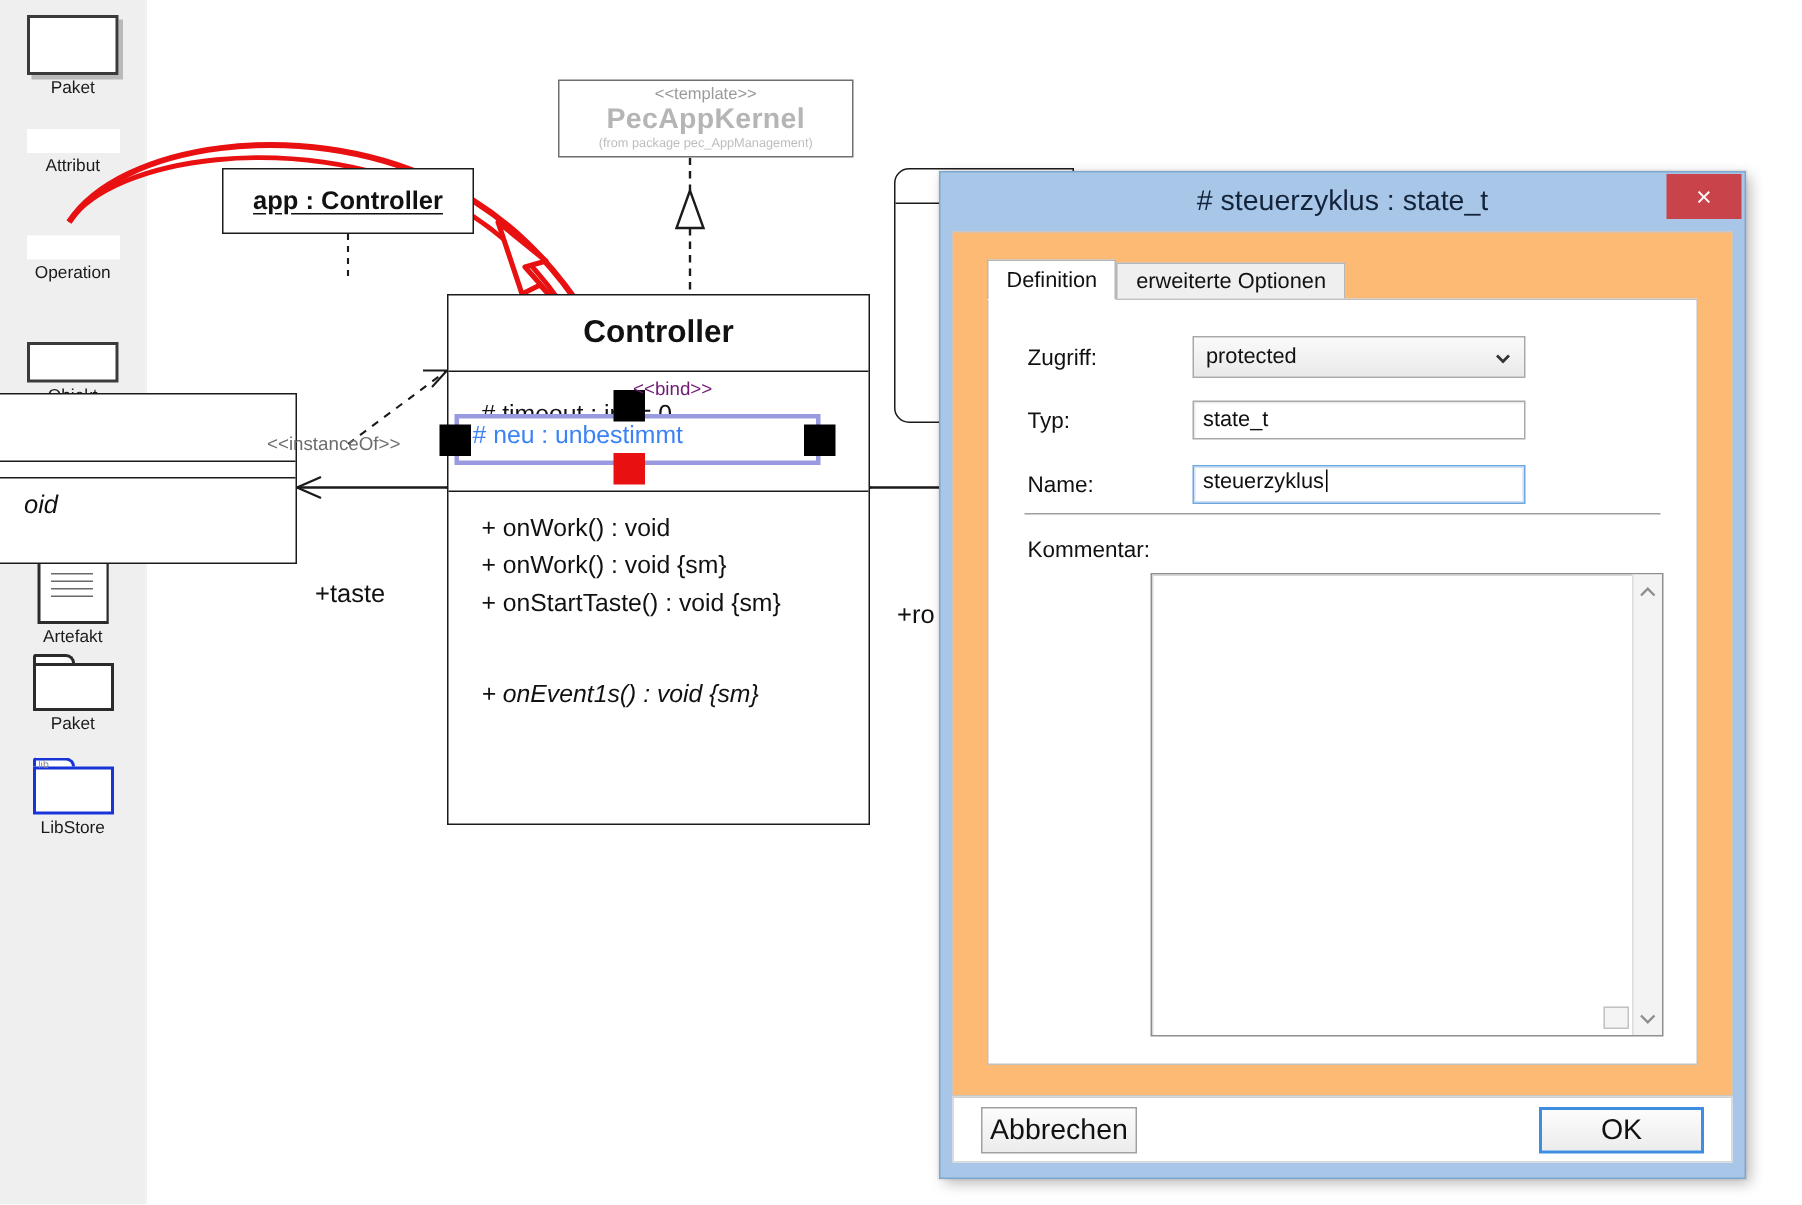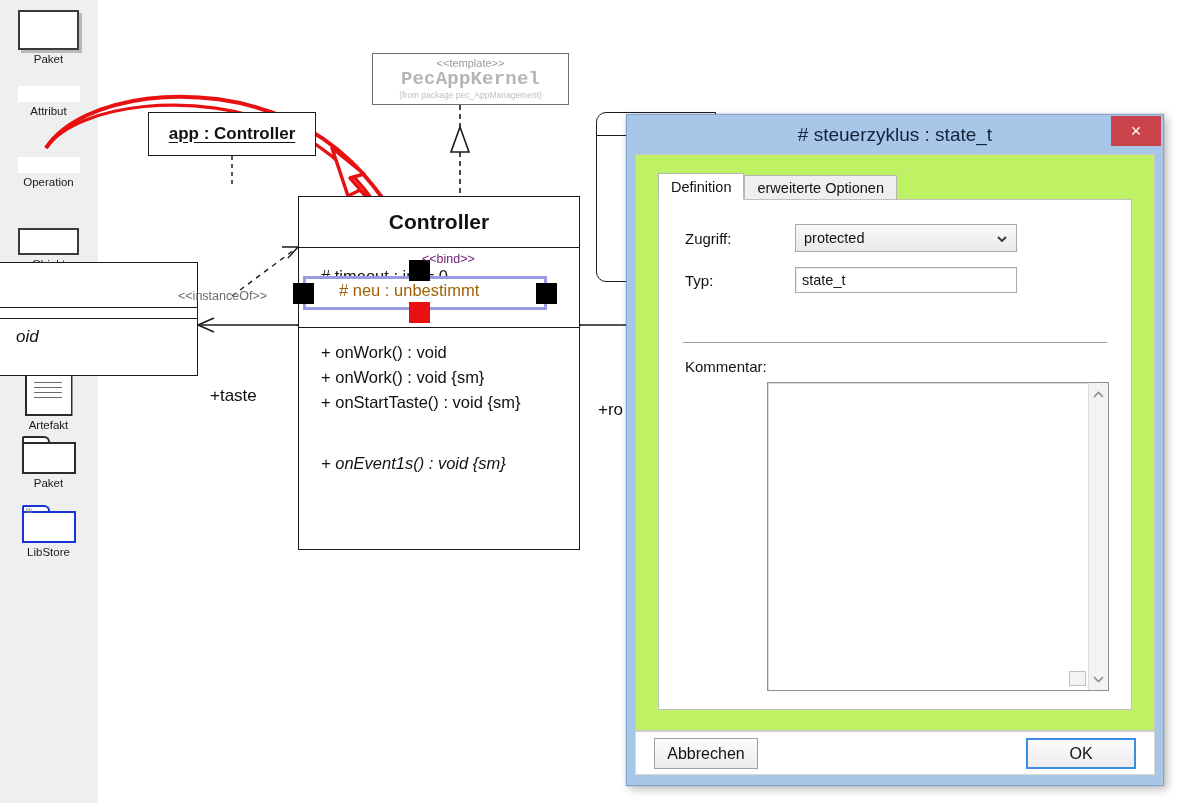--- a/index.html
+++ b/index.html
@@ -75,21 +75,21 @@
 
   .box{position:absolute;background:#fff;border:1.6px solid #1b1b1b;box-sizing:border-box;}
 
   
   #tpl-box{
     left:262px;top:53px;width:197px;height:52px;
     border:1.6px solid #6f6f6f;
     display:flex;flex-direction:column;align-items:center;justify-content:center;
   }
   #tpl-stereo{font-size:11px;color:#9a9a9a;line-height:12px;}
-  #tpl-name{font-size:19px;font-weight:bold;color:#b5b5b5;line-height:21px;letter-spacing:.2px;font-family:Liberation Mono, monospace;}
+  #tpl-name{font-size:19px;font-weight:bold;color:#b5b5b5;line-height:21px;letter-spacing:.2px;}
   #tpl-pkg{font-size:8.5px;color:#bdbdbd;line-height:11px;}
 
   
   #obj-box{
     left:38px;top:112px;width:168px;height:44px;
     display:flex;align-items:center;justify-content:center;
   }
   #obj-label{
     font-size:17px;font-weight:bold;color:#111;text-decoration:underline;
     text-underline-offset:3px;
@@ -113,21 +113,21 @@
   .op-line{font-size:16.5px;color:#111;line-height:25px;white-space:nowrap;}
   .op-line.italic{font-style:italic;margin-top:36px;}
 
   
   #sel-wrap{position:absolute;left:4px;top:28px;width:244px;height:34px;}
   #sel-rect{
     position:absolute;inset:0;border:3px solid #9a9ae0;background:#fff;
     box-sizing:border-box;
   }
   #sel-text{
-    position:absolute;left:12px;top:5px;font-size:16.5px;color:#a16207;white-space:nowrap;margin-left:24px;
+    position:absolute;left:12px;top:5px;font-size:16.5px;color:#3b82f6;white-space:nowrap;
   }
   .handle{position:absolute;width:21px;height:21px;background:#000;}
   .handle.red{background:#e81010;}
 
   
   #left-box{
     left:-118px;top:262px;width:206px;height:114px;
   }
   #left-box .sep{border-top:1.6px solid #1b1b1b;}
   #left-box .s1{height:44px;}
@@ -163,21 +163,21 @@
     height:39px;position:relative;display:flex;align-items:center;justify-content:center;
   }
   .dlg-title{font-size:19px;color:#13233a;font-weight:400;}
   .dlg-close{
     position:absolute;right:2px;top:1px;width:50px;height:30px;
     background:#c9444a;color:#fff;display:flex;align-items:center;justify-content:center;
     font-size:18px;cursor:pointer;
   }
   .dlg-body{
     position:absolute;left:8px;right:8px;top:39px;bottom:54px;
-    background:#bef264;border:1px solid #c8c8c8;box-sizing:border-box;
+    background:#fdba74;border:1px solid #c8c8c8;box-sizing:border-box;
   }
   .dlg-footer{
     position:absolute;left:8px;right:8px;bottom:10px;height:44px;
     background:#ffffff;border:1px solid #d8d8d8;border-top:1px solid #d0d0d0;
     box-sizing:border-box;
   }
 
   
   .tabs{position:absolute;left:22px;top:18px;display:flex;align-items:flex-end;height:27px;}
   .tab{
@@ -235,21 +235,21 @@
   .ta-arrow.dn{bottom:2px;}
   .ta-grip{
     position:absolute;right:22px;bottom:4px;width:15px;height:13px;
     border:1px solid #c2c2c2;background:#f4f4f4;
   }
 
   .btn{
     position:absolute;height:31px;background:linear-gradient(#fcfcfc,#ececec);
     border:1px solid #a0a0a0;box-sizing:border-box;
     display:flex;align-items:center;justify-content:center;
-    font-size:16px;color:#111;cursor:pointer;
+    font-size:19px;color:#111;cursor:pointer;
   }
   #btn-cancel{left:18px;top:6px;width:104px;}
   #btn-ok{right:18px;top:6px;width:110px;border:2px solid #3d8de0;}
 </style>
 </head>
 <body>
 
 <div id="app">
 
   <div class="palette">
@@ -413,20 +413,24 @@
               <path d="M1 3 L5 7 L9 3" stroke="#333" stroke-width="1.8" fill="none"></path>
             </svg>
           </div>
         </div>
 
         <div class="frow" style="left:26px;top:67px">
           <div class="flabel">Typ:</div>
           <input class="text-input" type="text" value="state_t" style="">
         </div>
 
+        <div class="frow" style="left:26px;top:110px">
+          <div class="flabel">Name:</div>
+          <div class="text-input focused"><span>steuerzyklus</span><span class="caret"></span></div>
+        </div>
 
         <div class="divider"></div>
 
         <div class="kom-label">Kommentar:</div>
 
         <div class="textarea-wrap">
           <div class="ta-scroll">
             <div class="ta-arrow up">
               <svg width="11" height="8" viewBox="0 0 11 8">
                   <path d="M1 6 L5.5 1.5 L10 6" stroke="#8e8e8e" stroke-width="1.6" fill="none"></path>

